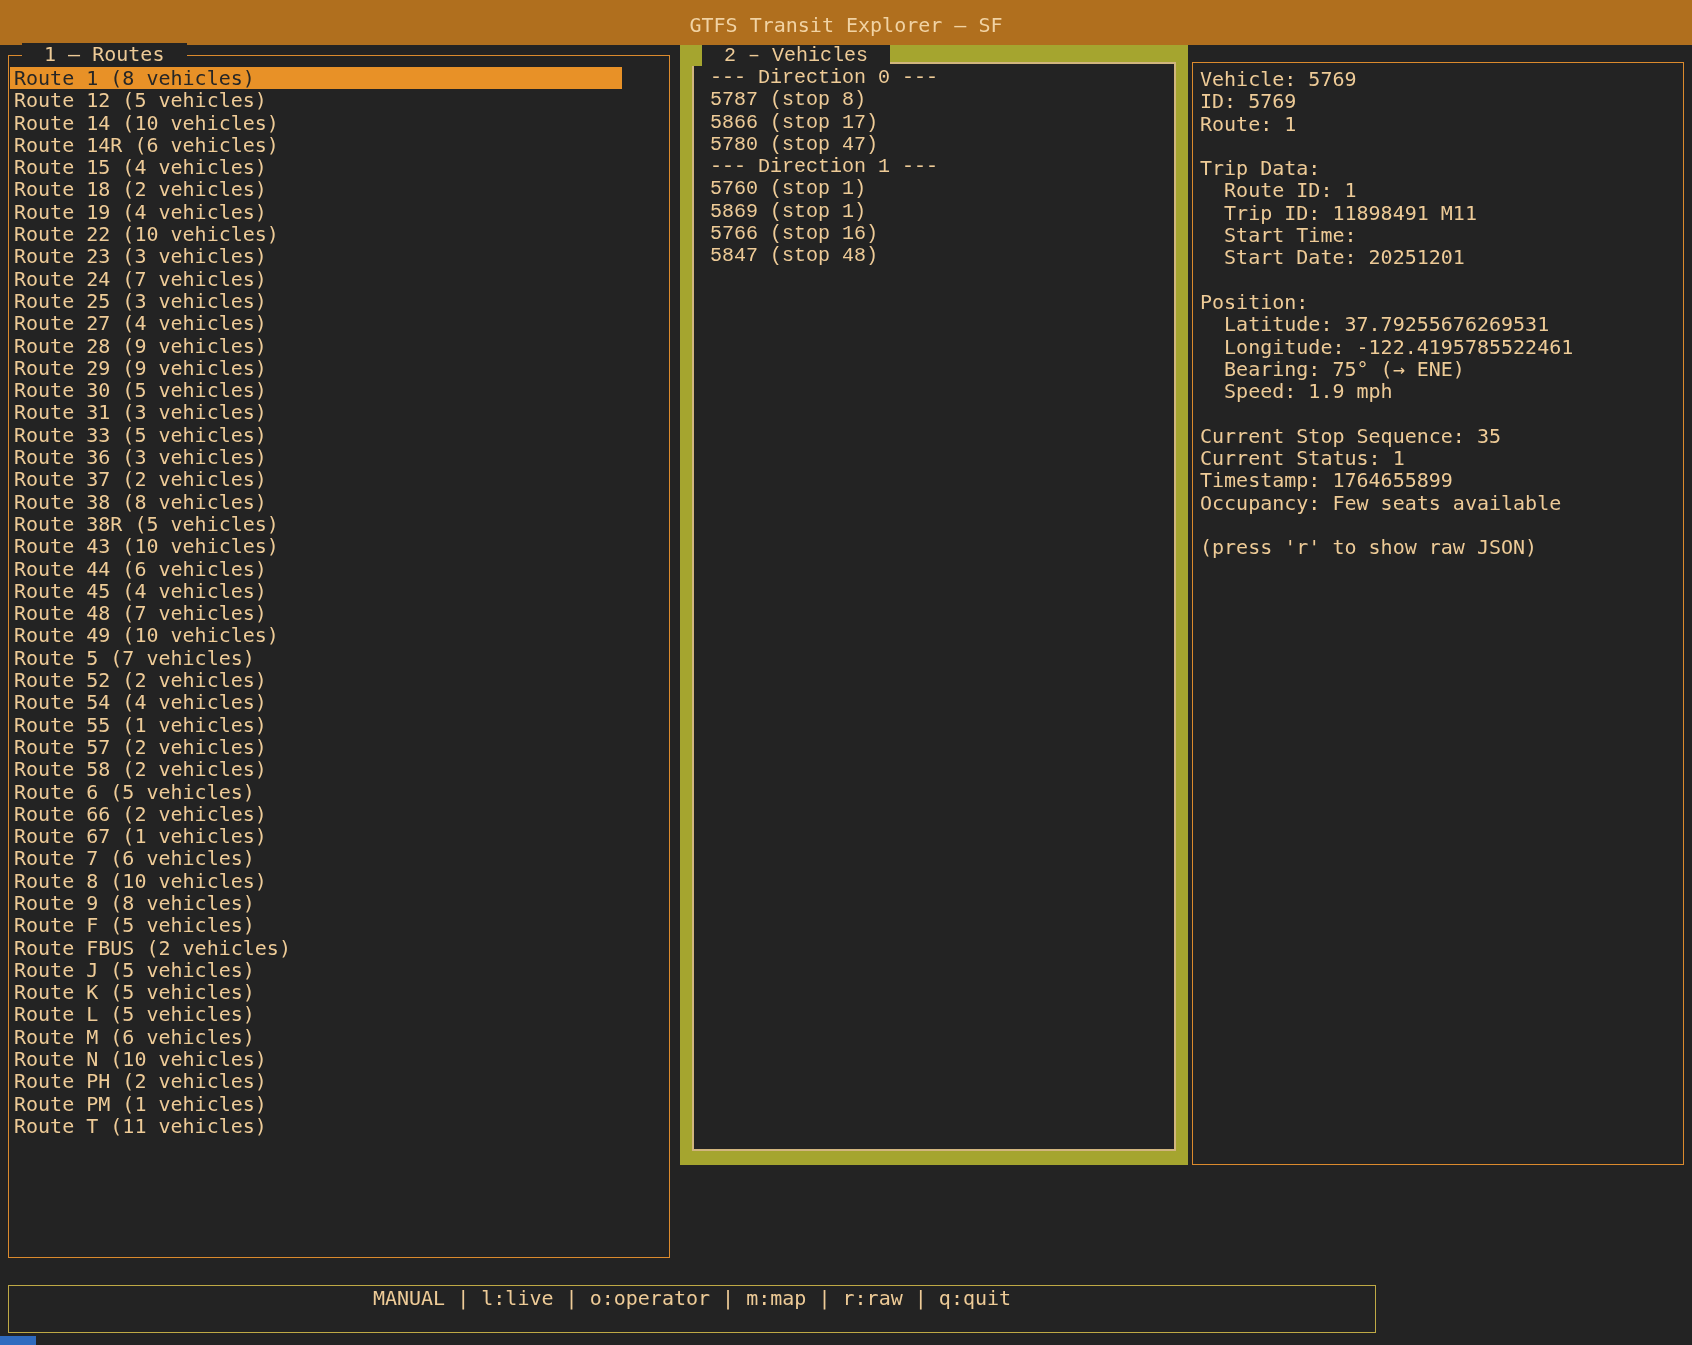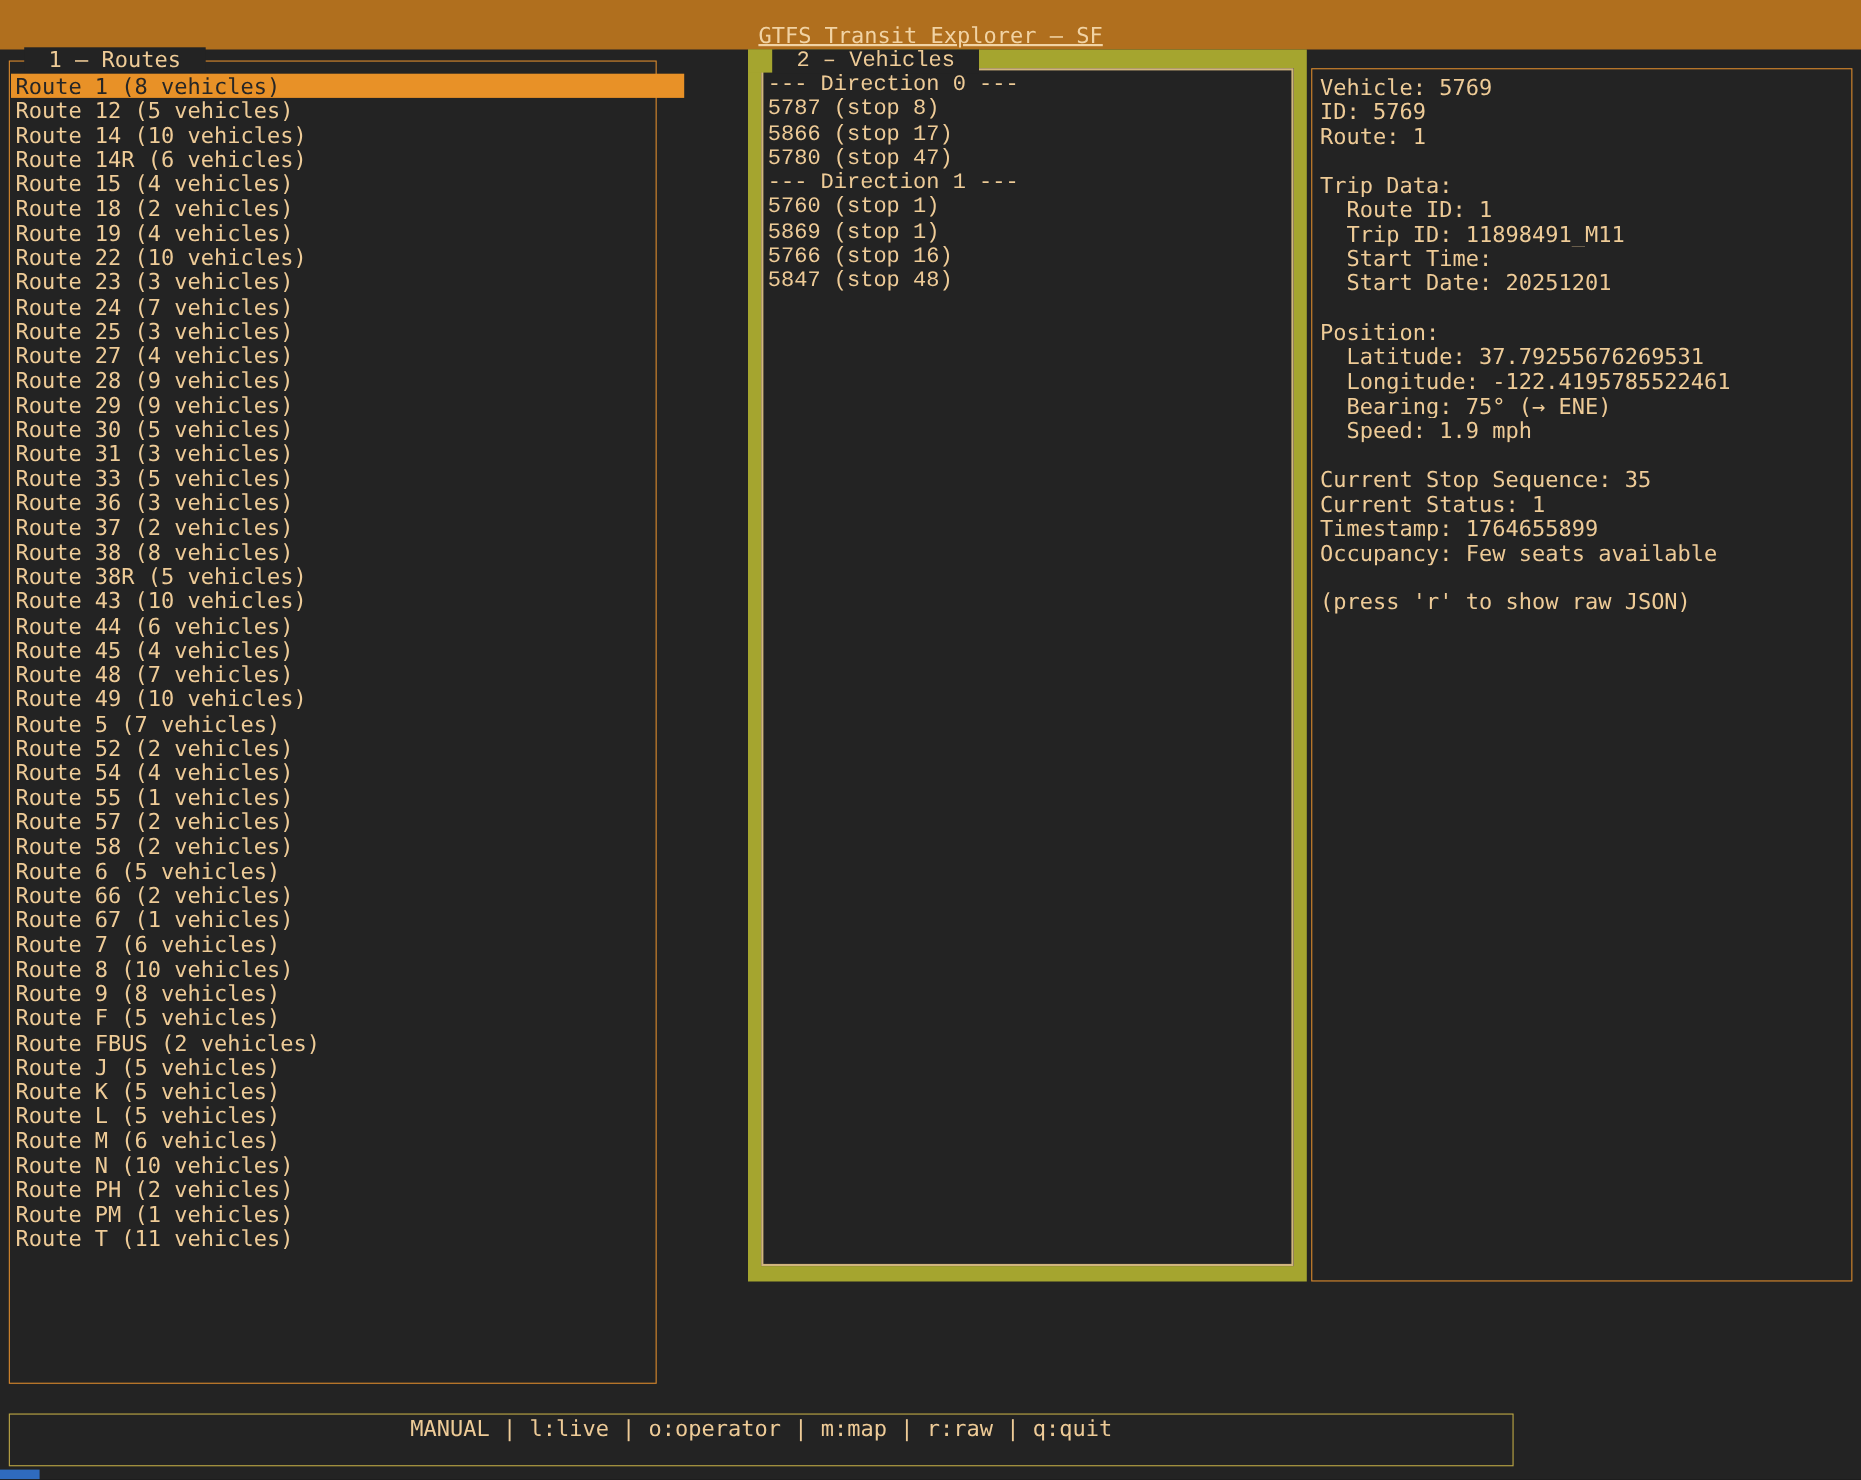--- a/index.html
+++ b/index.html
@@ -22,35 +22,35 @@
     background:var(--bg);
     font-family:"DejaVu Sans Mono","Liberation Mono",monospace;
     font-size:20px;
     color:var(--text-tan);
     overflow:hidden;
   }
   .titlebar{
     position:absolute;left:0;top:0;width:1692px;height:45px;
     background:var(--titlebar-bg);
     color:var(--titlebar-text);
-    display:flex;justify-content:center;align-items:flex-end;text-decoration:underline;
+    display:flex;justify-content:center;align-items:center;
   }
   .titlebar span{line-height:26px;padding-top:5px;}
   .panel{position:absolute;box-sizing:border-box;background:var(--bg);}
   .panel-title{
     position:absolute;
     background:var(--bg);
     height:23px;line-height:23px;
     padding:0 10px;
     white-space:pre;
     z-index:3;
   }
   
   .routes-panel{
-    left:8px;top:55px;width:589px;height:1203px;
+    left:8px;top:55px;width:662px;height:1203px;
     border:1px solid var(--accent-orange);
   }
   .routes-panel .panel-title{top:-13px;left:13px;}
   .routes-list{position:absolute;left:1px;top:11px;width:640px;}
   .row{
     height:22.3px;line-height:22.3px;
     white-space:pre;overflow:hidden;
   }
   .route-row{width:608px;padding-left:4px;}
   .route-row.selected{background:var(--selection-orange);color:var(--selected-text);}
@@ -68,21 +68,21 @@
     border:2px solid var(--border-tan);
     box-sizing:border-box;
     background:var(--bg);
   }
   .vehicles-panel .panel-title{top:-17px;left:10px;height:22px;line-height:22px;}
   .vehicles-corner{
     position:absolute;top:-17px;left:-12px;width:24px;height:21px;
     background:var(--active-olive);z-index:2;
   }
   .vehicles-list{position:relative;margin-top:3px;}
-  .vehicle-row{padding-left:4px;}
+  .vehicle-row{padding-left:16px;}
   .vehicle-row.selected{
     background:var(--active-olive);color:var(--selected-text);
     margin-left:-2px;margin-right:-2px;padding-left:4px;
   }
   
   .details-panel{
     left:1192px;top:62px;width:492px;height:1103px;
     border:1px solid var(--accent-orange);
     text-decoration:underline;
   }

